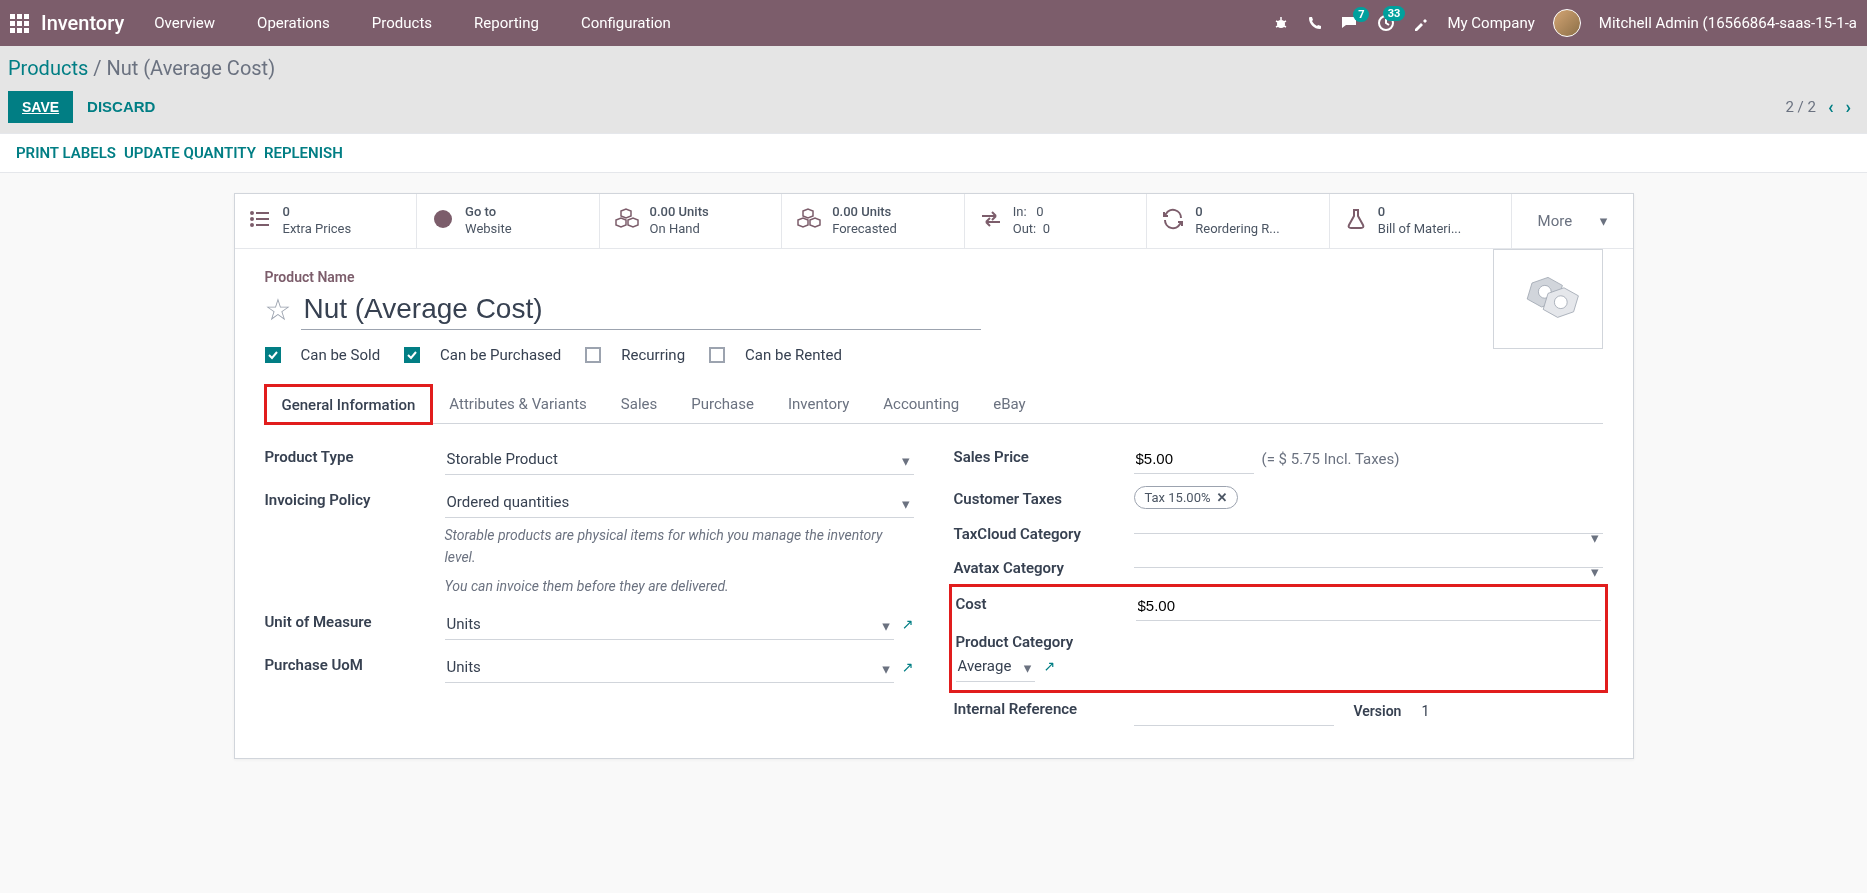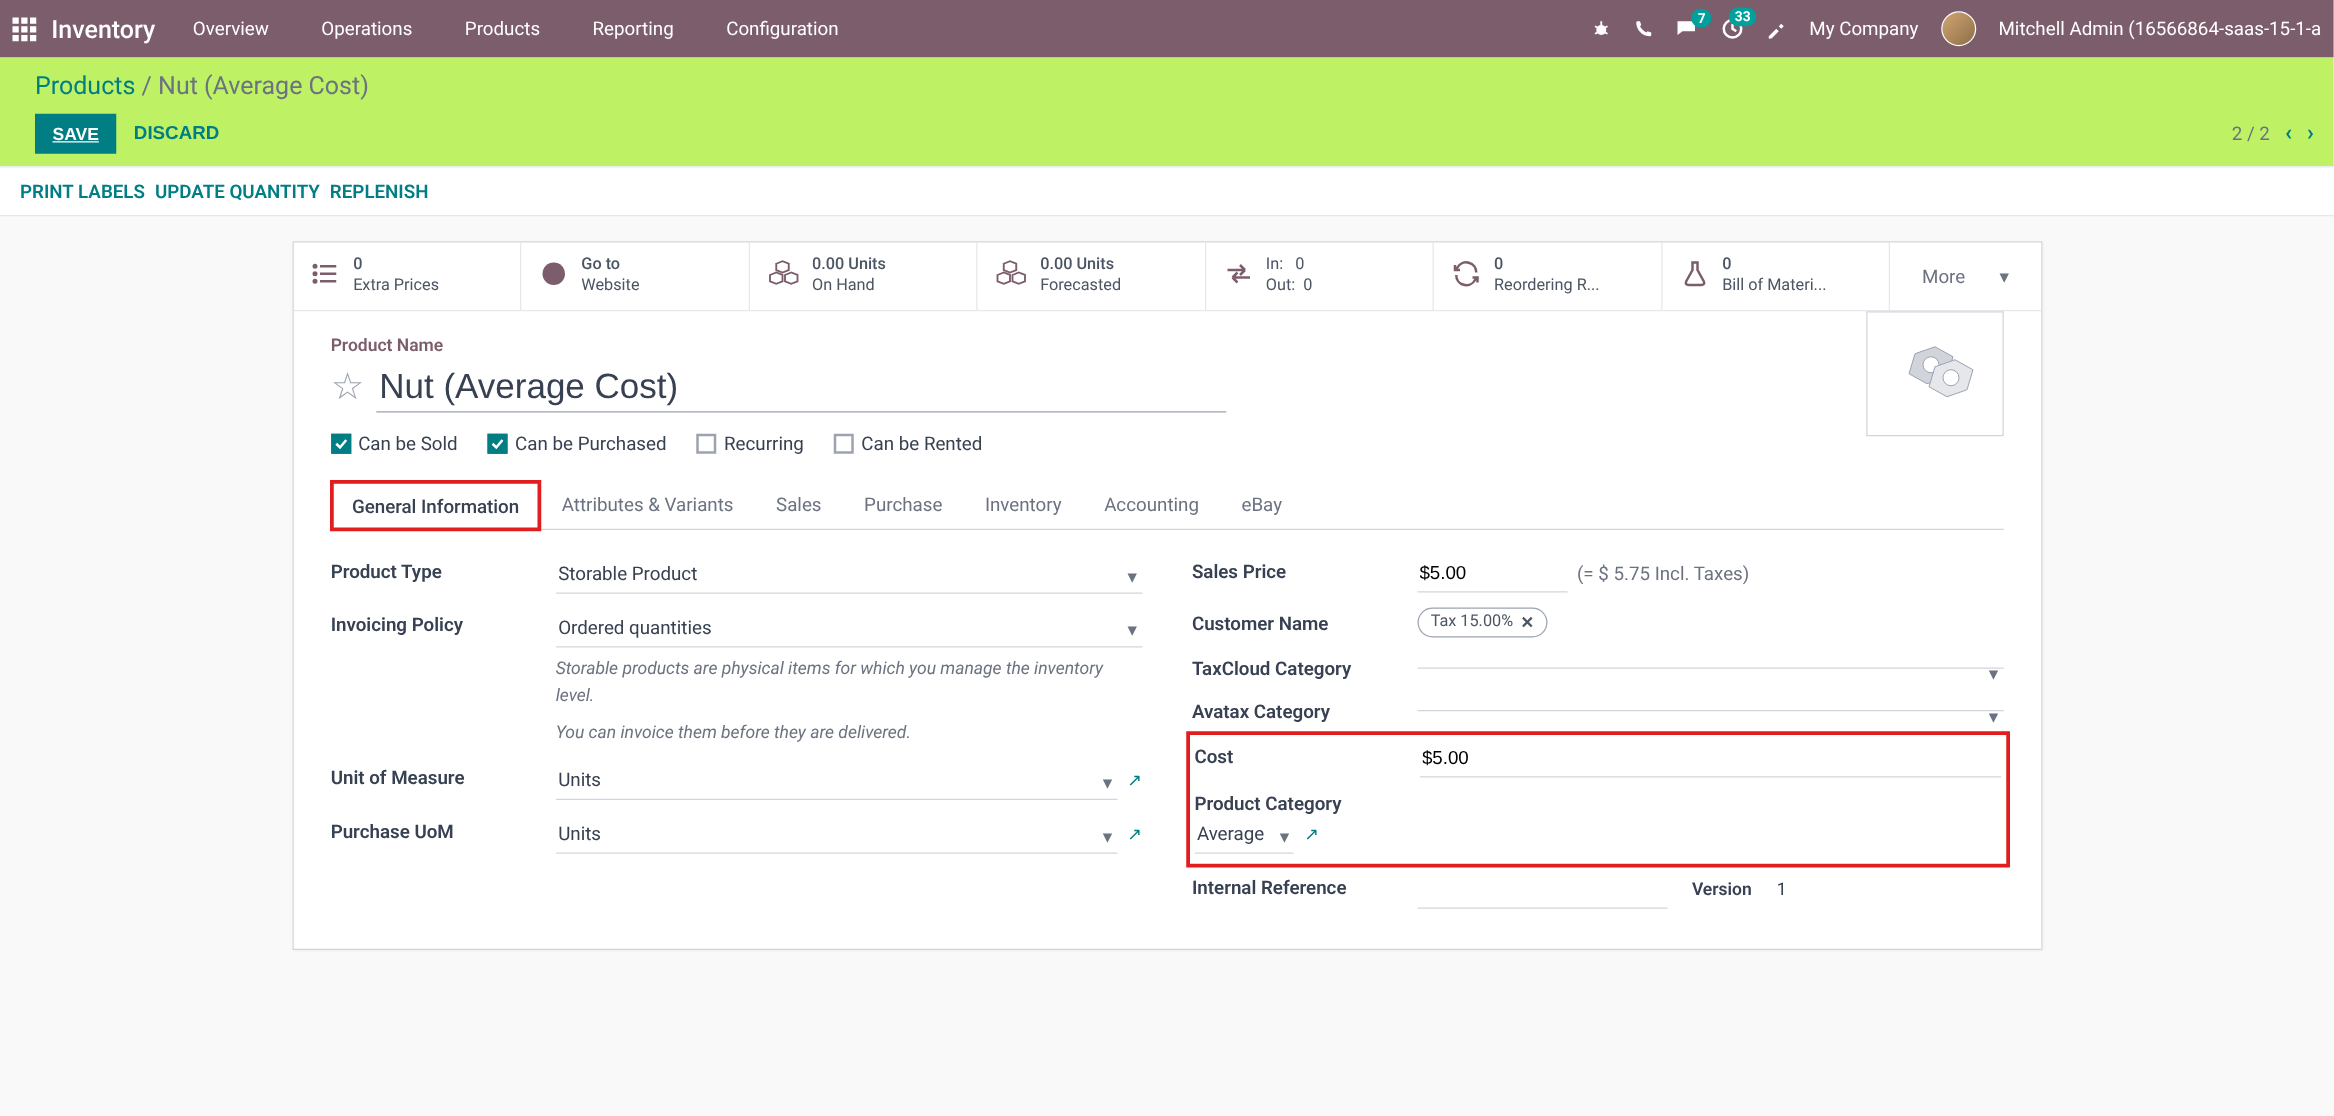--- a/index.html
+++ b/index.html
@@ -10,21 +10,21 @@
 .topbar .brand { font-size: 20px; font-weight: 500; margin-right: 30px; }
 .topbar .menu { display: flex; gap: 42px; }
 .topbar .menu a { color: #fff; text-decoration: none; font-size: 15px; cursor: pointer; }
 .topbar .right { margin-left: auto; display: flex; align-items: center; gap: 18px; }
 .icon-btn { position: relative; cursor: pointer; display: flex; align-items: center; }
 .badge { position: absolute; top: -8px; right: -10px; background: #00a09d; color: #fff; border-radius: 10px; font-size: 11px; padding: 1px 5px; font-weight: bold; }
 .avatar { width: 28px; height: 28px; border-radius: 50%; background: linear-gradient(135deg,#d4a574,#8b6f47); border: 1px solid #fff; }
 .company-name { font-size: 15px; }
 .user-name { font-size: 15px; }
 
-.subheader { background: #bef264; padding: 10px 16px 0 28px; }
+.subheader { background: #e5e5e5; padding: 10px 16px 0 8px; }
 .breadcrumb { font-size: 20px; color: #6b7280; margin-bottom: 10px; }
 .breadcrumb a { color: #017e84; text-decoration: none; }
 .action-row { display: flex; align-items: center; padding-bottom: 10px; }
 .btn-primary { background: #017e84; color: #fff; border: none; padding: 8px 14px; font-size: 14px; font-weight: 600; cursor: pointer; text-decoration: underline; }
 .btn-link { background: none; border: none; color: #017e84; font-size: 15px; font-weight: 600; padding: 8px 14px; cursor: pointer; }
 .pager { margin-left: auto; display: flex; align-items: center; gap: 12px; color: #6b7280; font-size: 15px; }
 .pager-btn { color: #017e84; cursor: pointer; font-size: 18px; font-weight: bold; }
 
 .toolbar { background: #fff; border-top: 1px solid #e5e7eb; border-bottom: 1px solid #e5e7eb; padding: 10px 16px; display: flex; gap: 8px; }
 .toolbar a { color: #017e84; font-weight: 600; text-decoration: none; cursor: pointer; font-size: 15px; }
@@ -42,21 +42,21 @@
 
 .form-body { padding: 20px 30px; position: relative; }
 .product-label { color: #7c5d6b; font-weight: 600; font-size: 14px; margin-bottom: 4px; }
 .name-row { display: flex; align-items: center; gap: 10px; margin-bottom: 16px; }
 .star { font-size: 30px; color: #9ca3af; cursor: pointer; }
 .name-input { font-size: 28px; border: none; border-bottom: 1px solid #9ca3af; padding: 4px 2px; width: 680px; color: #374151; outline: none; }
 .product-img { position: absolute; right: 30px; top: 0px; width: 110px; height: 100px; border: 1px solid #d1d5db; display:flex; align-items:center; justify-content:center; background:#fff; }
 .nut-svg { width: 80px; height: 60px; }
 
 .checkbox-row { display: flex; gap: 24px; margin-bottom: 20px; }
-.chk { display: flex; align-items: center; gap: 6px; font-size: 15px; cursor: pointer; }
+.chk { display: flex; align-items: center; gap: 20px; font-size: 15px; cursor: pointer; }
 .chk-box { width: 16px; height: 16px; border: 2px solid #017e84; display: flex; align-items: center; justify-content: center; }
 .chk-box.checked { background: #017e84; }
 .chk-box.unchecked { border-color: #9ca3af; }
 .chk-box svg { width: 10px; height: 10px; }
 
 .tabs { display: flex; border-bottom: 1px solid #d1d5db; margin-bottom: 20px; }
 .tab { padding: 10px 16px; font-size: 15px; color: #6b7280; cursor: pointer; border: 1px solid transparent; border-bottom: none; }
 .tab.active { color: #374151; border-color: #d1d5db; background: #fff; position: relative; top: 1px; font-weight: 500; }
 .tab.highlight { outline: 3px solid #e11d1d; outline-offset: -2px; }
 
@@ -326,21 +326,21 @@
 
         <div class="form-col">
           <div class="field-row">
             <div class="field-label">Sales Price</div>
             <div class="field-value" style="display:flex;align-items:center;">
               <input class="field-input" value="$5.00" style="">
               <span class="price-note">(= $ 5.75 Incl. Taxes)</span>
             </div>
           </div>
           <div class="field-row">
-            <div class="field-label">Customer Name</div>
+            <div class="field-label">Customer Taxes</div>
             <div class="field-value">
               <span class="tax-tag">
                   <span>Tax 15.00%</span>
                   <span class="tax-x">✕</span>
                 </span>
             </div>
           </div>
           <div class="field-row">
             <div class="field-label">TaxCloud Category</div>
             <div class="field-value">

